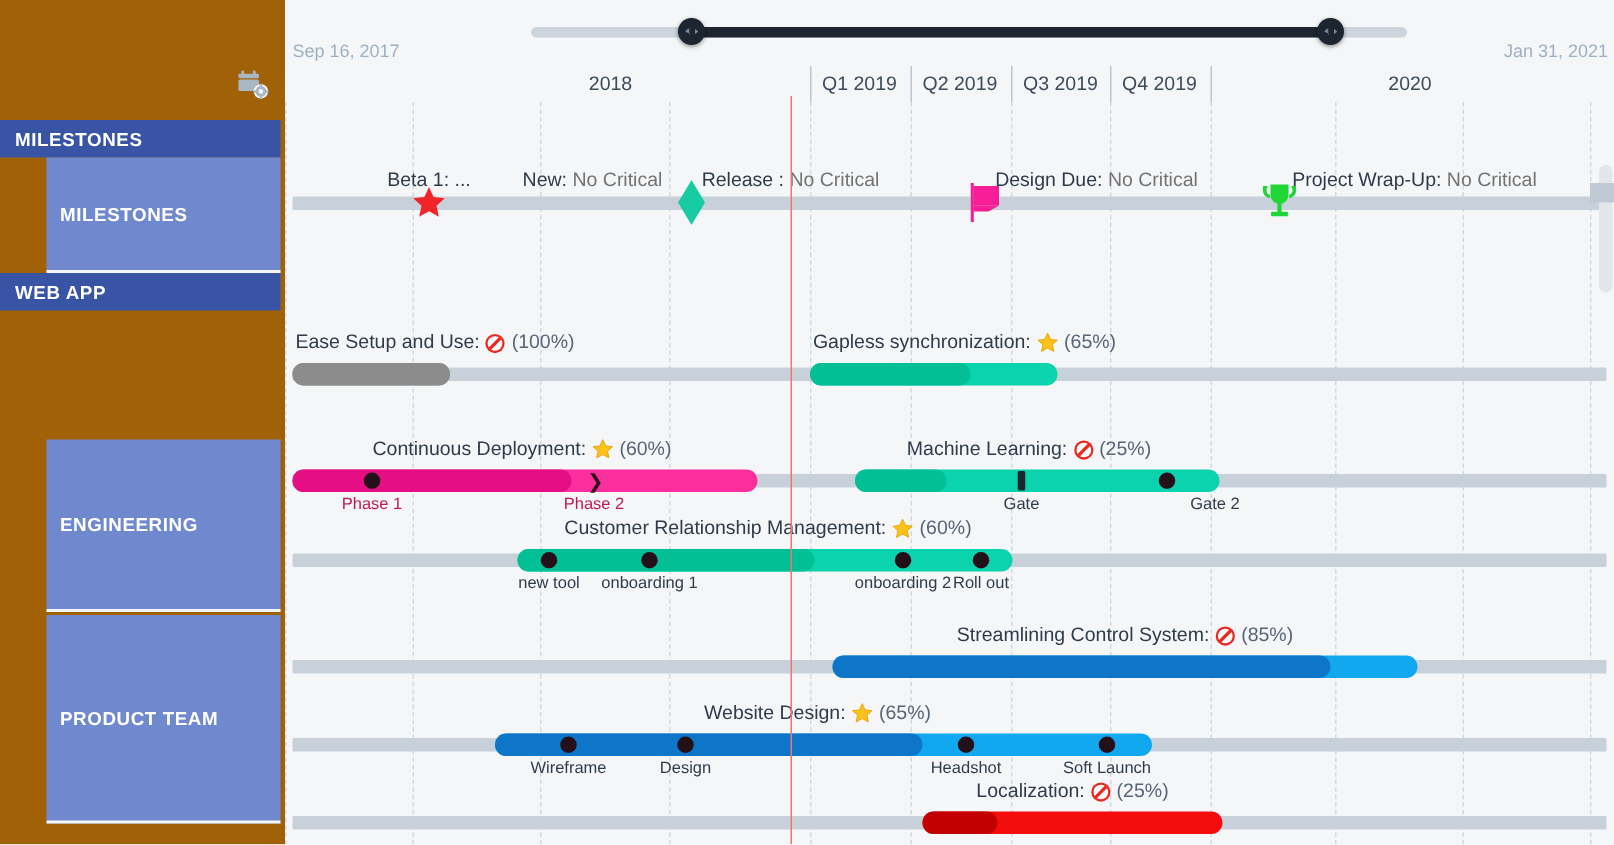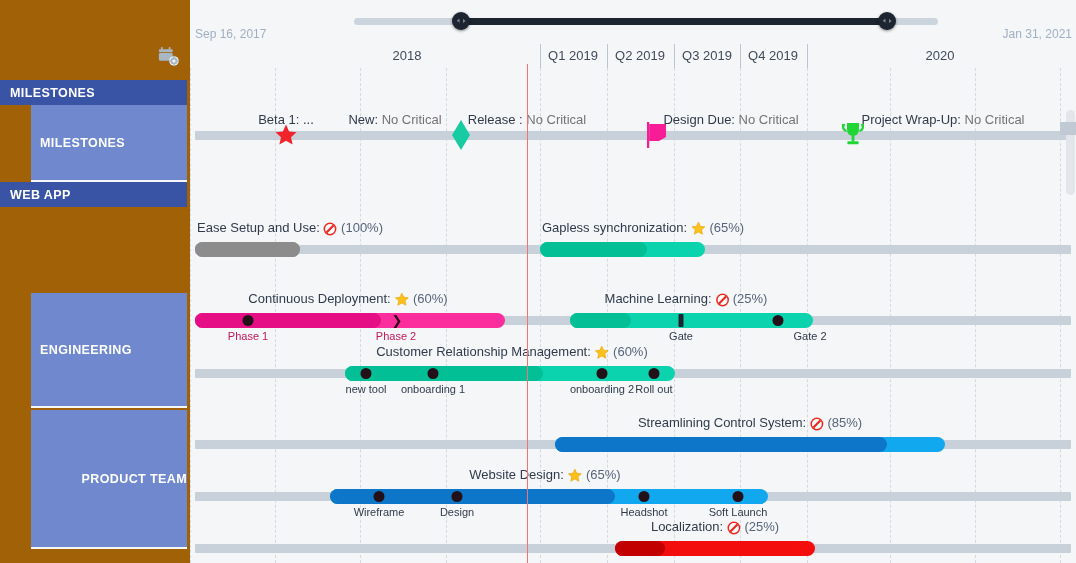--- a/index.html
+++ b/index.html
@@ -261,21 +261,21 @@
       </div>
       <div class="lane-cell" style="top: 105px; height: 77px;">
         <span>MILESTONES</span>
       </div>
       <div class="group-header" style="top: 182px;">
         <span>WEB APP</span>
       </div>
       <div class="lane-cell" style="top: 293px; height: 115px;">
         <span>ENGINEERING</span>
       </div>
-      <div class="lane-cell" style="top: 410px; height: 139px; justify-content: flex-end;">
+      <div class="lane-cell" style="top: 410px; height: 139px;">
         <span>PRODUCT TEAM</span>
       </div>
     </div>
 
   <div id="settings-icon">
     <svg viewBox="0 0 24 24" width="22" height="22" aria-hidden="true">
       <rect x="1" y="3.5" width="15" height="3.2" rx="1" fill="#a9b6c4"></rect>
       <rect x="3.2" y="1" width="2" height="3" rx="1" fill="#a9b6c4"></rect>
       <rect x="11.6" y="1" width="2" height="3" rx="1" fill="#a9b6c4"></rect>
       <rect x="1" y="7.6" width="15" height="8.4" rx="1.2" fill="#a9b6c4"></rect>

